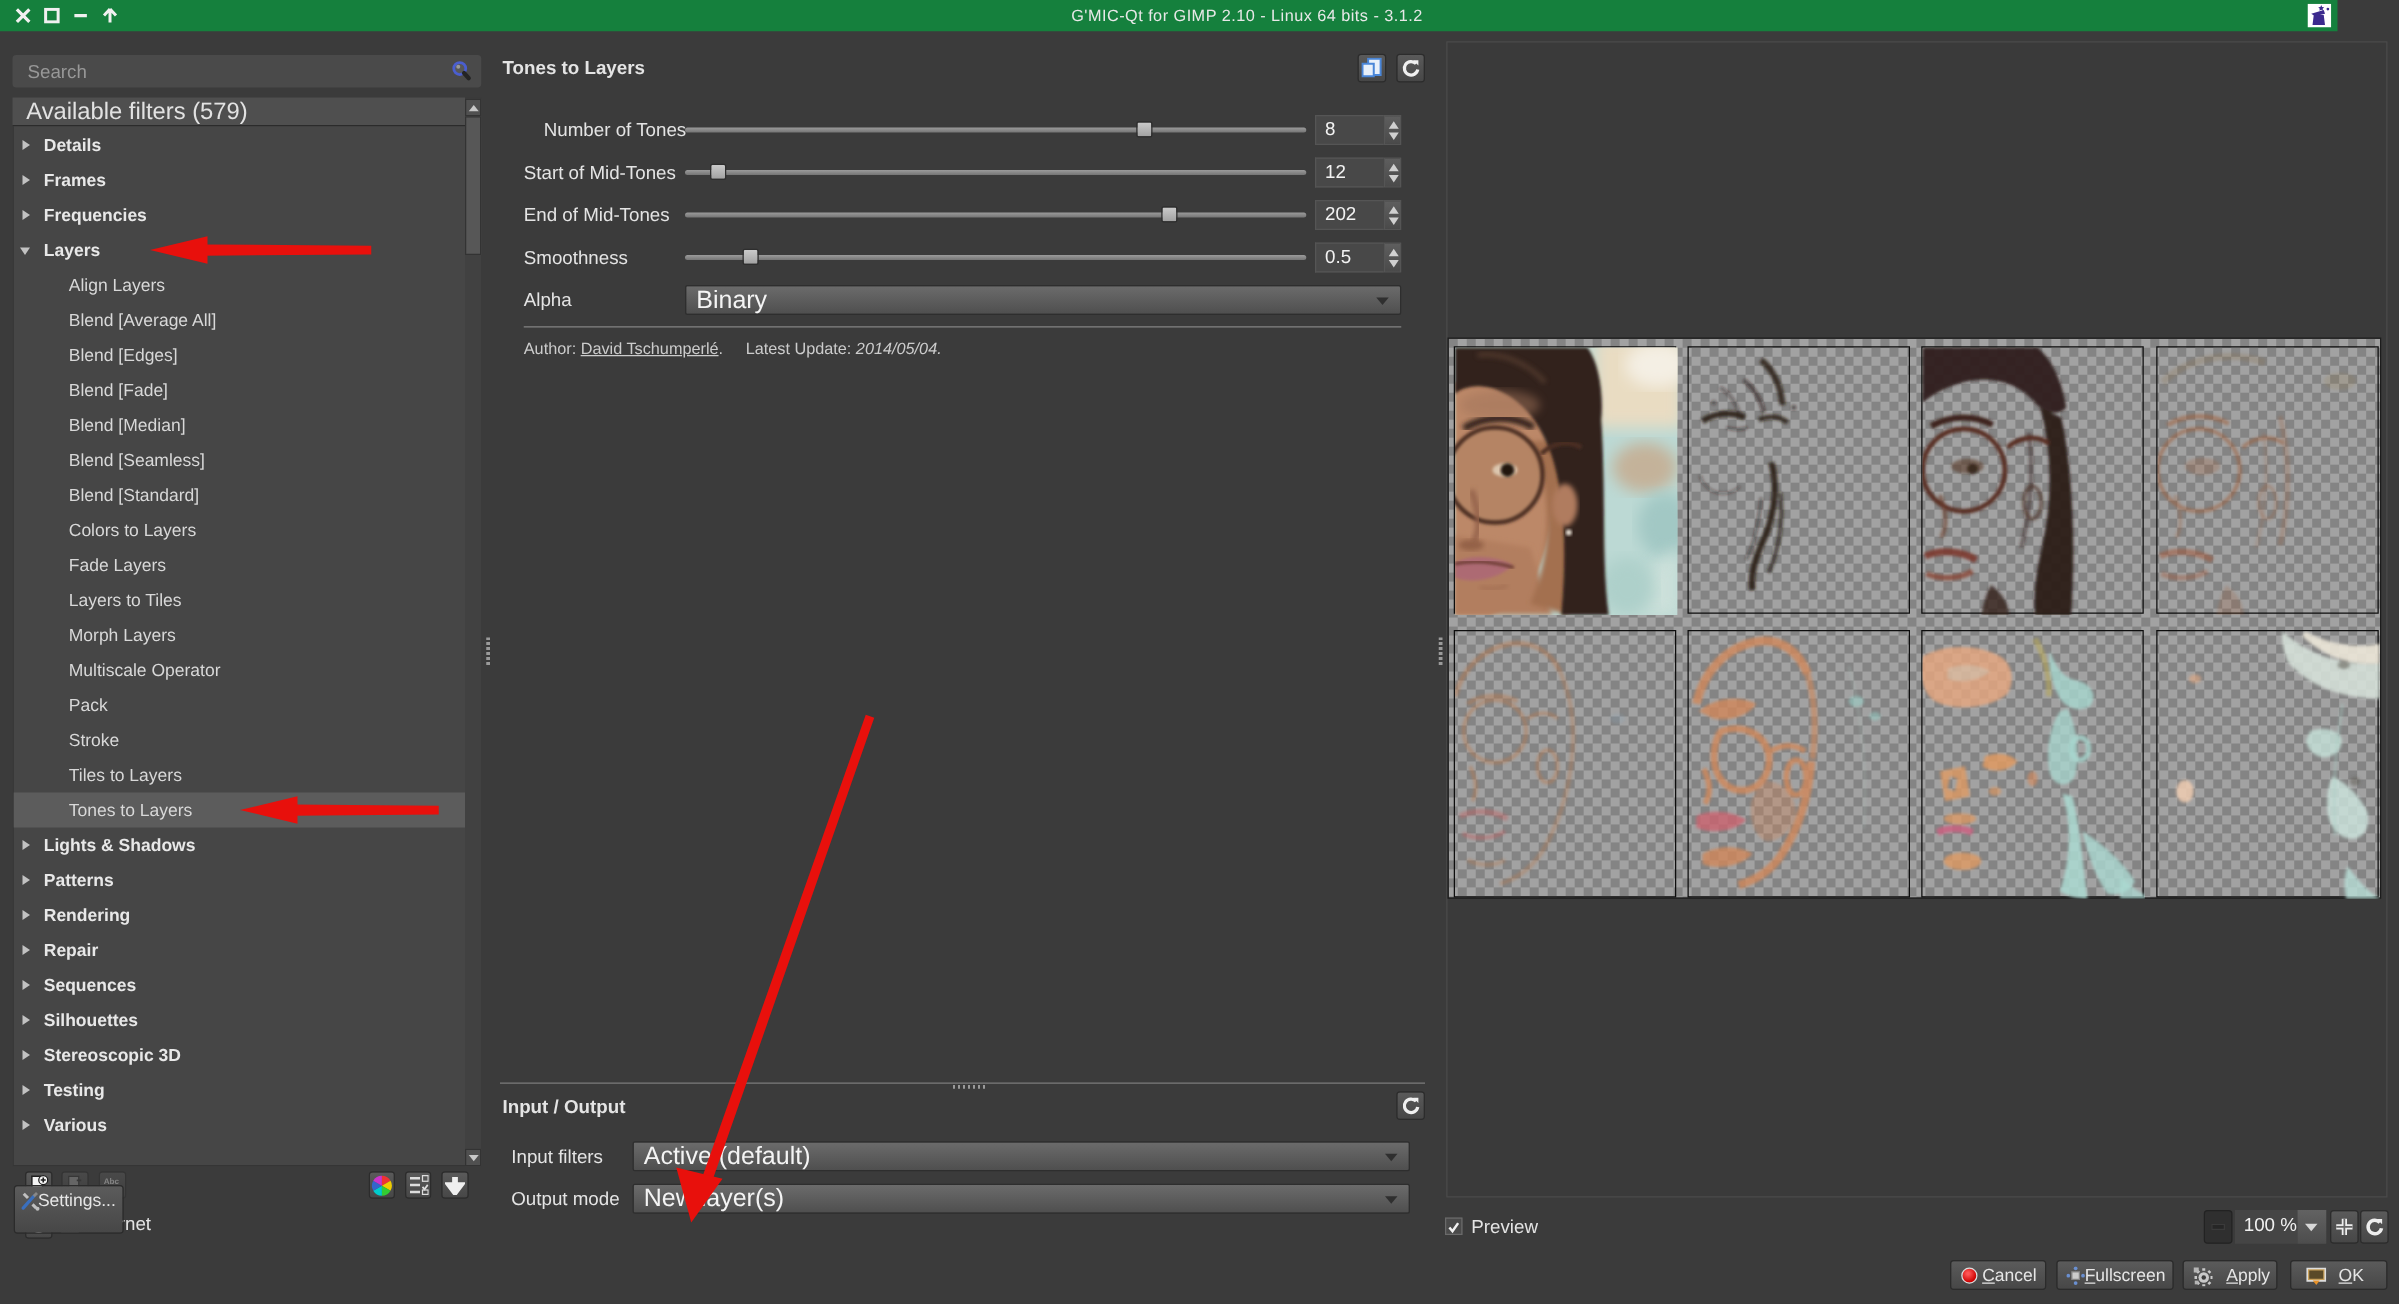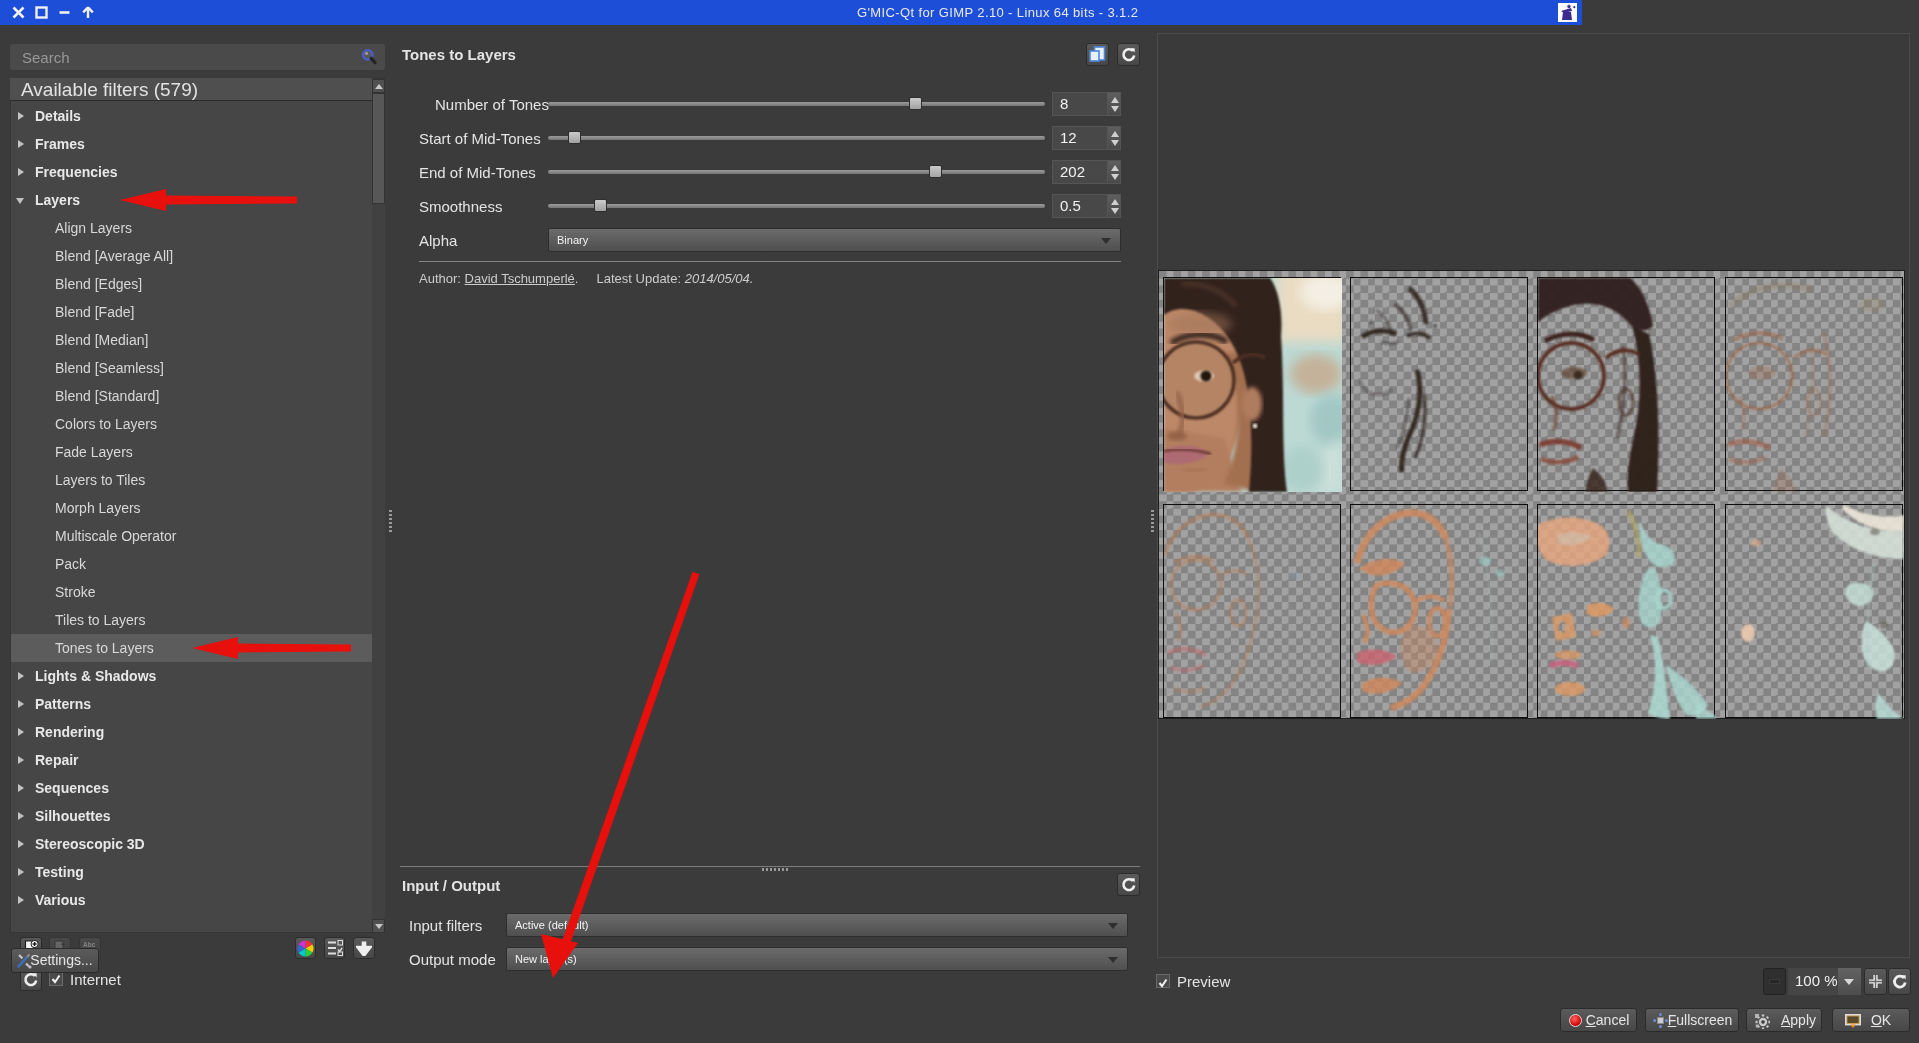--- a/index.html
+++ b/index.html
@@ -1,20 +1,20 @@
 <!DOCTYPE html>
 <html><head>
 <meta charset="utf-8">
 <style>
   * { margin:0; padding:0; box-sizing:border-box; }
   html,body { width:1919px; height:1043px; overflow:hidden; }
   body { background:#3b3b3b; font-family:"Liberation Sans", sans-serif; color:#dcdcdc; position:relative; }
   .abs { position:absolute; }
   
-  #titlebar { left:0; top:0; width:1582px; height:25px; background:#1d4ed8; }
+  #titlebar { left:0; top:0; width:1870px; height:25px; background:#15803d; }
   .tbico { position:absolute; top:6px; }
   #title { position:absolute; left:857px; top:5px; font-size:13px; letter-spacing:0.38px; color:#e8e8e8; white-space:nowrap; }
   
   #search { left:10px; top:44px; width:375px; height:26px; background:#4a4a4a; border-radius:3px; }
   #search .ph { position:absolute; left:12px; top:5px; font-size:15px; color:#989898; }
   
   #list { left:10px; top:78px; width:375px; height:855px; background:#464646; border:1px solid #353535; }
   #listhdr { left:10px; top:78px; width:362px; height:23px; background:#4f4f4f; border-bottom:1px solid #2b2b2b; font-size:19px; color:#e2e2e2; line-height:23px; padding-left:11px; }
   .row { position:absolute; left:11px; width:361px; height:28px; line-height:28px; font-size:14px; color:#d8d8d8; }
   .row b { color:#e8e8e8; }
@@ -29,21 +29,21 @@
   .sbtri-d { position:absolute; left:2px; top:4px; border-top:5px solid #c8c8c8; border-left:4px solid transparent; border-right:4px solid transparent; }
   
   .tbtn { position:absolute; background:linear-gradient(#5a5a5a,#474747); border:1px solid #2c2c2c; border-radius:3px; }
   .btn { position:absolute; background:linear-gradient(#5b5b5b,#474747); border:1px solid #2b2b2b; border-radius:3px; color:#e6e6e6; font-size:14px; text-align:center; }
   
   .mlabel { position:absolute; font-size:15px; color:#e4e4e4; }
   .strack { position:absolute; height:4px; border-radius:2px; background:linear-gradient(#9b9b9b,#757575); }
   .shandle { position:absolute; width:13px; height:13px; background:linear-gradient(#cacaca,#a2a2a2); border:1px solid #2e2e2e; border-radius:2px; }
   .spinbox { position:absolute; width:55px; height:24px; background:#484848; border:1px solid #555; border-right:none; font-size:15px; color:#f2f2f2; line-height:22px; padding-left:7px; }
   .spinner { position:absolute; width:14px; height:24px; background:linear-gradient(#5e5e5e,#4a4a4a); border:1px solid #555; }
-  .combo { position:absolute; height:24px; background:linear-gradient(#6b6b6b,#4f4f4f); border:1px solid #2e2e2e; border-radius:2px; font-size:11px; color:#f4f4f4; line-height:22px; padding-left:8px; }
+  .combo { position:absolute; height:24px; background:linear-gradient(#6b6b6b,#4f4f4f); border:1px solid #2e2e2e; border-radius:2px; font-size:20px; color:#f4f4f4; line-height:22px; padding-left:8px; }
   .combo .arr { position:absolute; right:9px; top:9px; border-top:6px solid #2f2f2f; border-left:5px solid transparent; border-right:5px solid transparent; }
   
   .checker { background:conic-gradient(#a2a2a2 25%, #848484 0 50%, #a2a2a2 0 75%, #848484 0) 0 0/14.4px 14.4px; }
   .tile { position:absolute; width:178px; height:214px; border:1px solid #0d0d0d; }
 </style>
 </head>
 <body>
 <div class="abs" id="titlebar">
   <svg class="tbico" style="left:12px" width="13" height="13" viewBox="0 0 13 13">
       <path d="M1.5 1.5 L11.5 11.5 M11.5 1.5 L1.5 11.5" stroke="#f0f0f0" stroke-width="2.6"></path>
@@ -239,21 +239,21 @@
       <path d="M9.5 1.2 h4.2 v4.2 Z" fill="#eee"></path>
     </svg>
 </div>
 <div class="abs" style="left:49px;top:972px;width:14px;height:14px;background:#4a4a4a;border:1px solid #6a6a6a;">
   <svg width="12" height="12" viewBox="0 0 12 12" style="position:absolute;left:0px;top:0px">
       <path d="M2.5 6 L5 9 L9.5 2.5" stroke="#f2f2f2" stroke-width="2" fill="none"></path>
     </svg>
 </div>
 <div class="abs" style="left:70px;top:971px;font-size:15px;color:#e4e4e4;">Internet</div>
 
-<div class="btn" style="left:11px;top:948px;width:88px;height:25px;line-height:23px;">
+<div class="btn" style="left:11px;top:948px;width:88px;height:39px;line-height:23px;">
   <svg width="16" height="16" viewBox="0 0 16 16" style="position:absolute;left:4px;top:4px">
       <path d="M2.5 13.5 L11 4" stroke="#3a6fbd" stroke-width="2.6" stroke-linecap="round"></path>
       <path d="M11 4 l2.6-2.6" stroke="#888" stroke-width="2.2"></path>
       <path d="M3 2 l3.4 3.4 M10 10.5 l3 3" stroke="#c0c0c0" stroke-width="2.4"></path>
       <circle cx="14" cy="14" r="1.6" fill="#c0c0c0"></circle>
     </svg>
   <span style="margin-left:13px">Settings...</span>
 </div>
 
 <div class="mlabel" style="left:402px;top:46px;font-weight:bold;">Tones to Layers</div>

